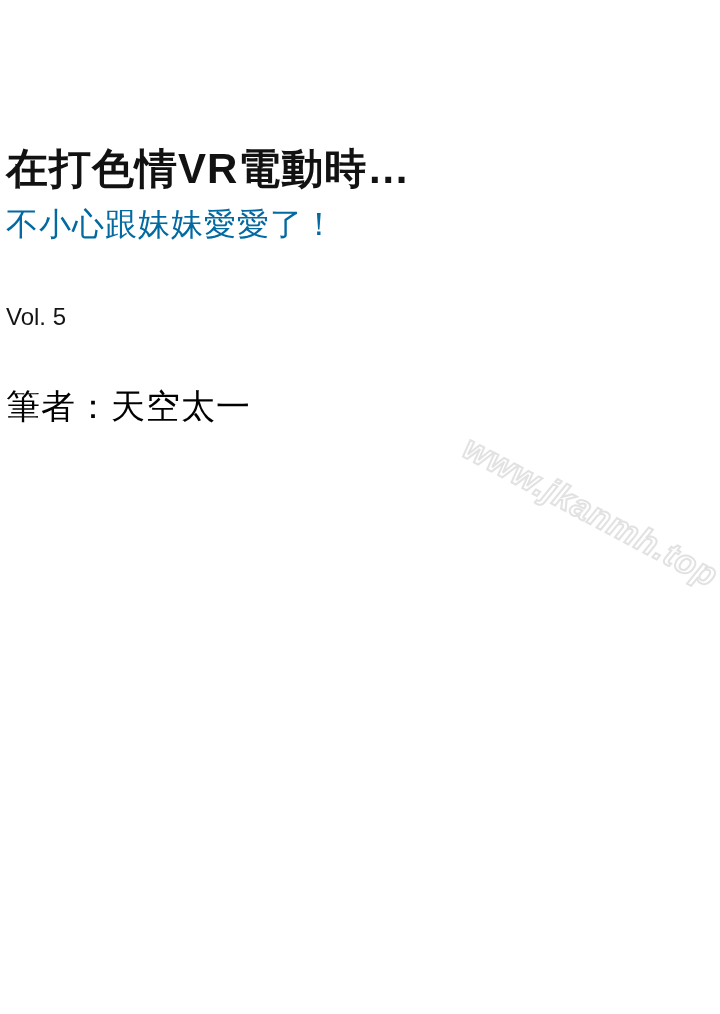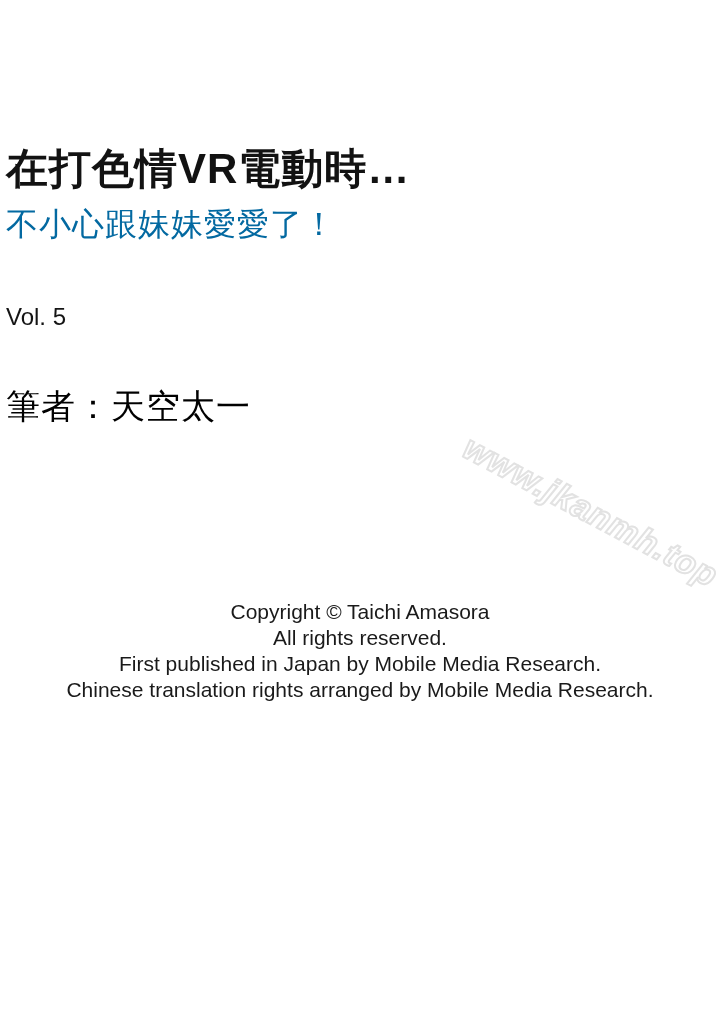--- a/index.html
+++ b/index.html
@@ -91,20 +91,14 @@
   <div class="centered title">在打色情VR電動時…</div>
 
   <div class="centered subtitle">不小心跟妹妹愛愛了！</div>
 
   <div class="centered volume">Vol. 5</div>
 
   <div class="centered author">筆者：天空太一</div>
 
   <div class="watermark">www.jkanmh.top</div>
 
-  <div class="copyright">
-    <div>Copyright © Taichi Amasora</div>
-    <div>All rights reserved.</div>
-    <div>First published in Japan by Mobile Media Research.</div>
-    <div>Chinese translation rights arranged by Mobile Media Research.</div>
-  </div>
 
 </div>
 
 </body></html>

